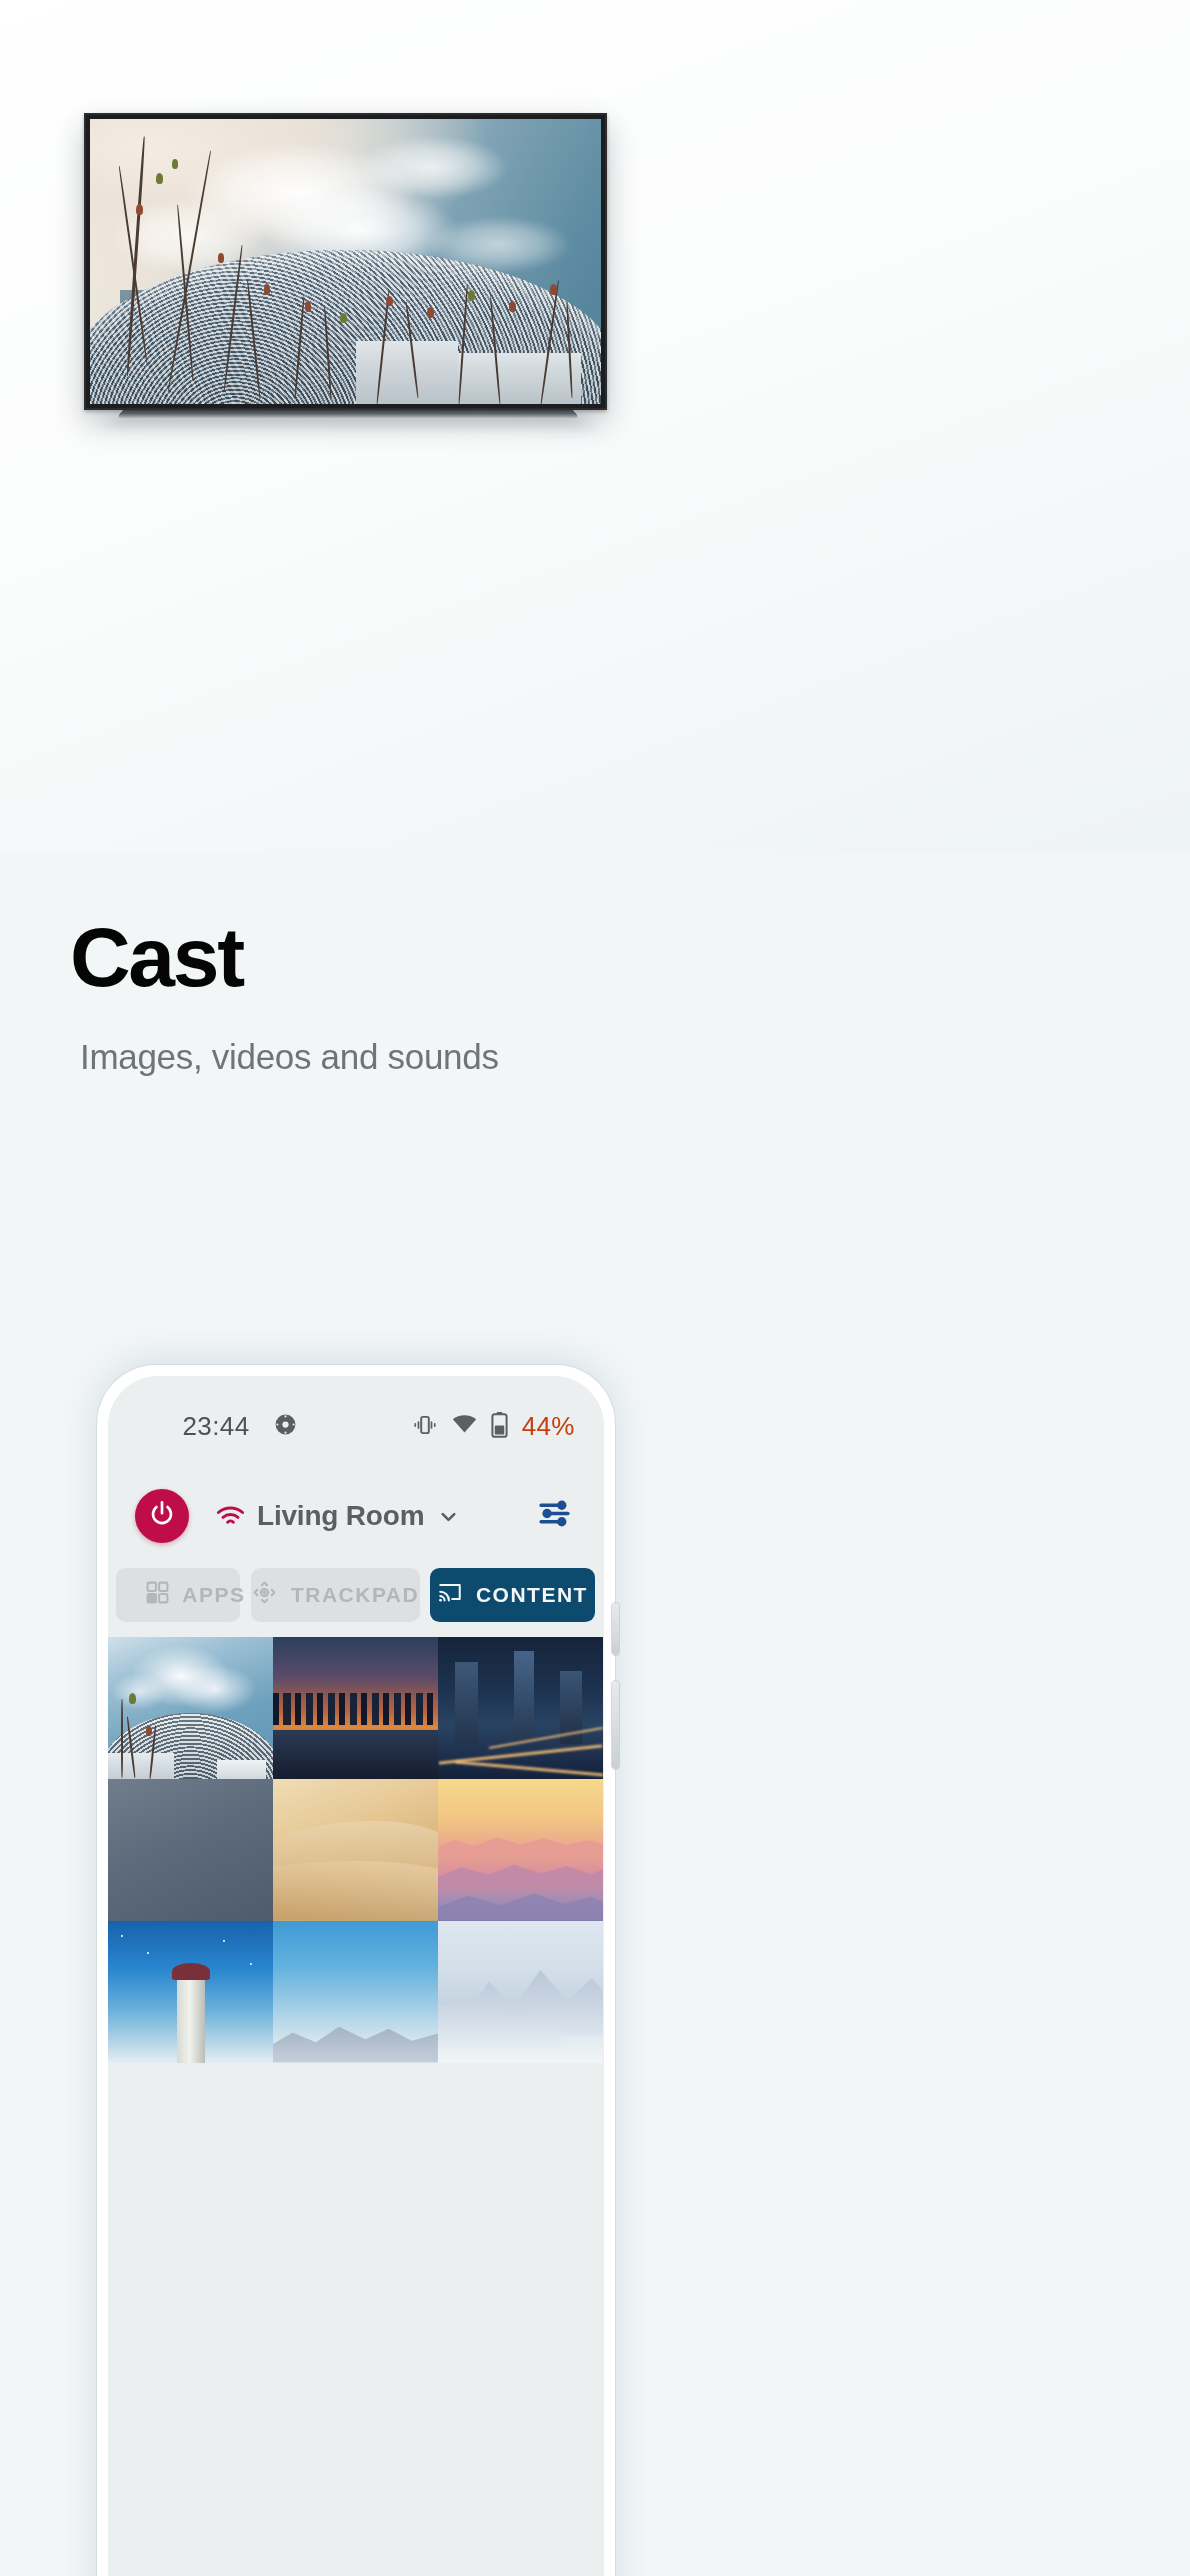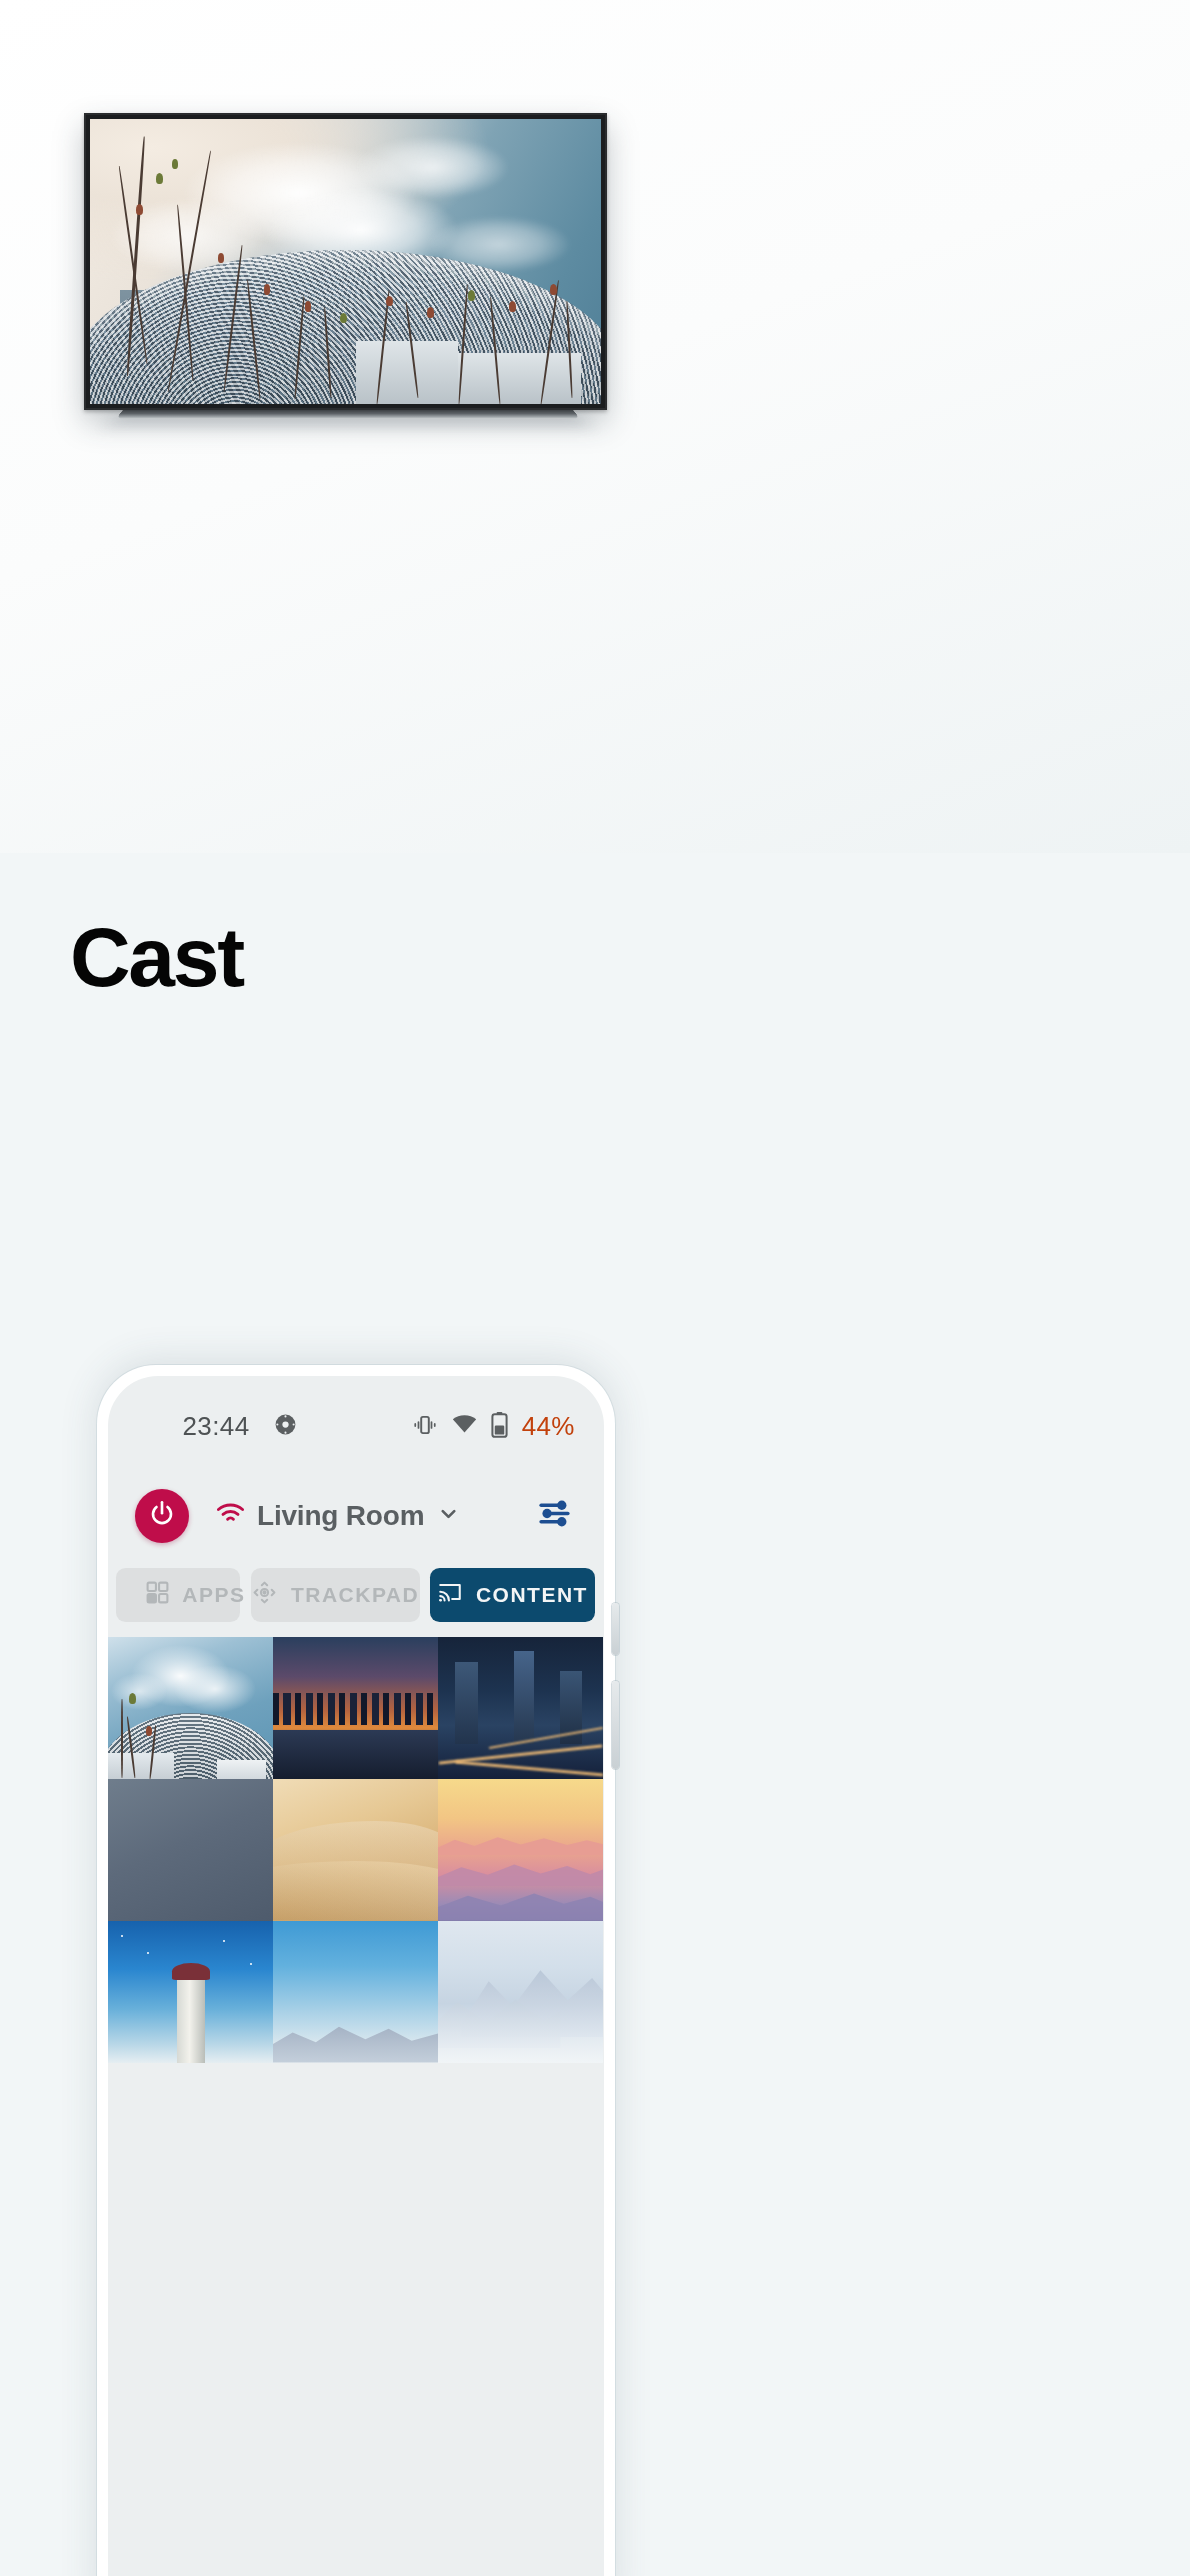--- a/index.html
+++ b/index.html
@@ -119,21 +119,21 @@
   .app-header {
     position:absolute; left:0; top:96px; width:496px; height:88px;
     display:flex; align-items:center; padding:0 27px;
   }
   .power-btn {
     width:54px; height:54px; border-radius:50%;
     background:#bf0d4a;
     display:flex; align-items:center; justify-content:center;
     box-shadow:0 1.9px 4.8px rgba(150,10,60,.3);
   }
-  .device-sel { display:flex; align-items:center; gap:12.5px; margin-left:27px; }
+  .device-sel { display:flex; align-items:flex-end; gap:12.5px; margin-left:27px; }
   .device-name { font-size:28px; font-weight:700; color:#5a5f62; letter-spacing:-0.2px; }
   .hdr-spacer { flex:1; }
   .settings-btn { width:44px; height:44px; display:flex; align-items:center; justify-content:center; }
 
   
   .tabs {
     position:absolute; left:0; top:192px; width:496px;
     display:flex; gap:10.5px; padding:0 8.6px;
   }
   .tab {
@@ -235,20 +235,21 @@
           <div class="pl-leaf" style="left:90%;top:58%;"></div>
         </div>
       </div>
     </div>
   </div>
   <div class="tv-stand"></div>
 </div>
 
 <div class="titleblock">
   <div class="title">Cast</div>
+  <div class="subtitle">Images, videos and sounds</div>
 </div>
 
 <div class="phone">
   <div class="btn-vol v1"></div>
   <div class="btn-vol v2"></div>
 
   <div class="phone-inner">
 
     <div class="statusbar">
       <div class="sb-left">

